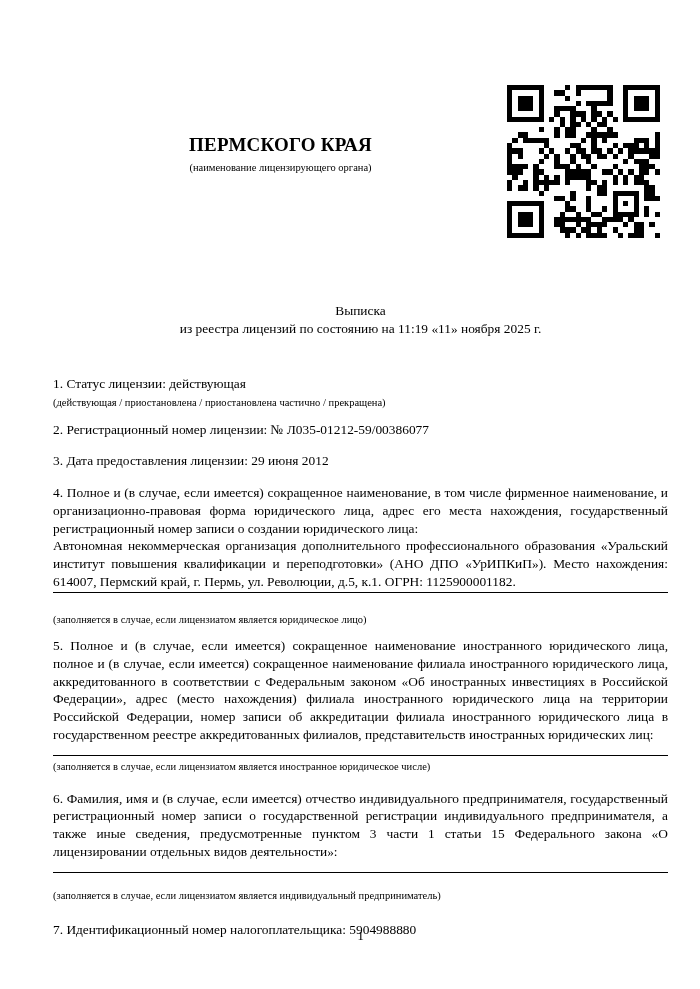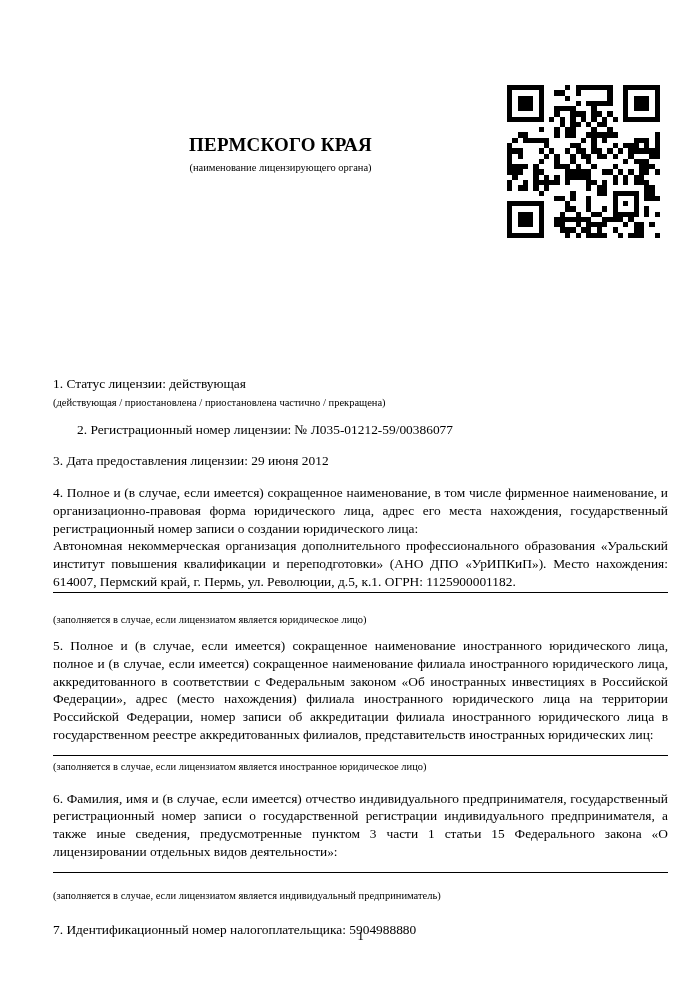--- a/index.html
+++ b/index.html
@@ -39,21 +39,21 @@
     font-size:13.4px; line-height:17.7px;
   }
   .para { text-align:justify; }
   .para-value { text-align:justify; }
   .field-note {
     text-align:left;
     font-size:10.5px; line-height:13px;
   }
   .rule { border-top:1.6px solid #000; height:0; }
   .mt-note  { margin-top:3px; }
-  .mt-p2    { margin-top:12px;margin-left:24px; }
+  .mt-p2    { margin-top:12px; }
   .mt-p3    { margin-top:14px; }
   .mt-p4    { margin-top:14px; }
   .mt-rule1 { margin-top:2px; }
   .mt-note2 { margin-top:20px; }
   .mt-p5    { margin-top:11px; }
   .mt-rule2 { margin-top:11px; }
   .mt-note3 { margin-top:4px; }
   .mt-p6    { margin-top:17px; }
   .mt-rule3 { margin-top:12px; }
   .mt-note4 { margin-top:16px; }
@@ -453,40 +453,44 @@
         <rect x="25" y="28" width="1" height="1"></rect>
         <rect x="28" y="28" width="1" height="1"></rect>
       </svg>
   </div>
 
   <div class="header-block">
     <div class="ministry">ПЕРМСКОГО КРАЯ</div>
     <div class="small-caption">(наименование лицензирующего органа)</div>
   </div>
 
+  <div class="title-block">
+    <div>Выписка</div>
+    <div>из реестра лицензий по состоянию на 11:19 «11» ноября 2025 г.</div>
+  </div>
 
   <div class="body-block">
 
     <div class="para">1. Статус лицензии: действующая</div>
     <div class="field-note mt-note">(действующая / приостановлена / приостановлена частично / прекращена)</div>
 
     <div class="para mt-p2">2. Регистрационный номер лицензии: № Л035-01212-59/00386077</div>
 
     <div class="para mt-p3">3. Дата предоставления лицензии: 29 июня 2012</div>
 
     <div class="mt-p4">
       <div class="para">4. Полное и (в случае, если имеется) сокращенное наименование, в том числе фирменное наименование, и организационно-правовая форма юридического лица, адрес его места нахождения, государственный регистрационный номер записи о создании юридического лица:</div>
       <div class="para-value">Автономная некоммерческая организация дополнительного профессионального образования «Уральский институт повышения квалификации и переподготовки» (АНО ДПО «УрИПКиП»). Место нахождения: 614007, Пермский край, г. Пермь, ул. Революции, д.5, к.1. ОГРН: 1125900001182.</div>
     </div>
     <div class="rule mt-rule1"></div>
     <div class="field-note mt-note2">(заполняется в случае, если лицензиатом является юридическое лицо)</div>
 
     <div class="para mt-p5">5. Полное и (в случае, если имеется) сокращенное наименование иностранного юридического лица, полное и (в случае, если имеется) сокращенное наименование филиала иностранного юридического лица, аккредитованного в соответствии с Федеральным законом «Об иностранных инвестициях в Российской Федерации», адрес (место нахождения) филиала иностранного юридического лица на территории Российской Федерации, номер записи об аккредитации филиала иностранного юридического лица в государственном реестре аккредитованных филиалов, представительств иностранных юридических лиц:</div>
     <div class="rule mt-rule2"></div>
-    <div class="field-note mt-note3">(заполняется в случае, если лицензиатом является иностранное юридическое лицо)</div>
+    <div class="field-note mt-note3">(заполняется в случае, если лицензиатом является иностранное юридическое числе)</div>
 
     <div class="para mt-p6">6. Фамилия, имя и (в случае, если имеется) отчество индивидуального предпринимателя, государственный регистрационный номер записи о государственной регистрации индивидуального предпринимателя, а также иные сведения, предусмотренные пунктом 3 части 1 статьи 15 Федерального закона «О лицензировании отдельных видов деятельности»:</div>
     <div class="rule mt-rule3"></div>
     <div class="field-note mt-note4">(заполняется в случае, если лицензиатом является индивидуальный предприниматель)</div>
 
     <div class="para mt-p7">7. Идентификационный номер налогоплательщика: 5904988880</div>
 
   </div>
 
   <div class="page-number">1</div>

